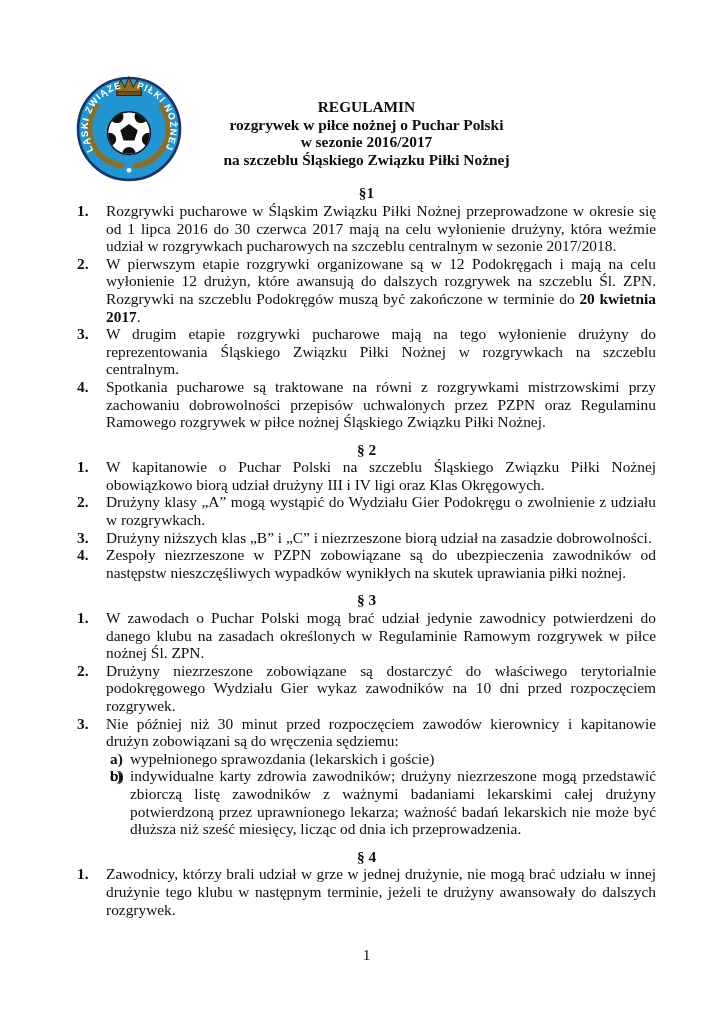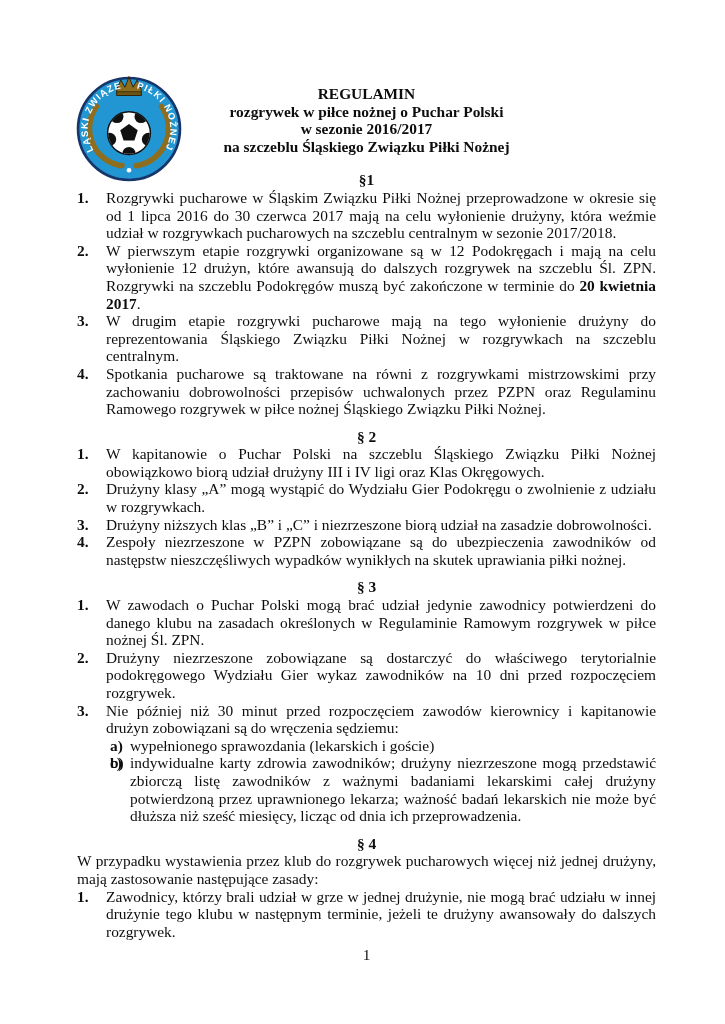--- a/index.html
+++ b/index.html
@@ -16,21 +16,21 @@
   .logo {
     position: absolute;
     left: 76px;
     top: 76px;
     width: 106px;
     height: 106px;
   }
   .content {
     position: absolute;
     left: 77px;
-    top: 85px;
+    top: 98px;
     width: 579px;
     font-size: 15.4px;
     line-height: 17.6px;
     text-align: justify;
   }
   .title-block {
     text-align: center;
     font-weight: bold;
   }
   .sec-h {
@@ -183,21 +183,20 @@
       <div class="sub">
         <span class="marker">b)</span>
       </div>
       <div class="sub">
         <span class="marker">c)</span>
         <span>indywidualne karty zdrowia zawodników; drużyny niezrzeszone mogą przedstawić zbiorczą listę zawodników z ważnymi badaniami lekarskimi całej drużyny potwierdzoną przez uprawnionego lekarza; ważność badań lekarskich nie może być dłuższa niż sześć miesięcy, licząc od dnia ich przeprowadzenia.</span>
       </div>
     </div>
 
     <div class="sec-h">§ 4</div>
-    <div class="intro">W przypadku wystawienia przez klub do rozgrywek pucharowych więcej niż jednej drużyny, mają zastosowanie następujące zasady:</div>
     <div class="li">
       <span class="marker">1.</span>
       <span>Zawodnicy, którzy brali udział w grze w jednej drużynie, nie mogą brać udziału w innej drużynie tego klubu w następnym terminie, jeżeli te drużyny awansowały do dalszych rozgrywek.</span>
     </div>
 
   </div>
 
   <div class="page-number">1</div>
 </div>
 

